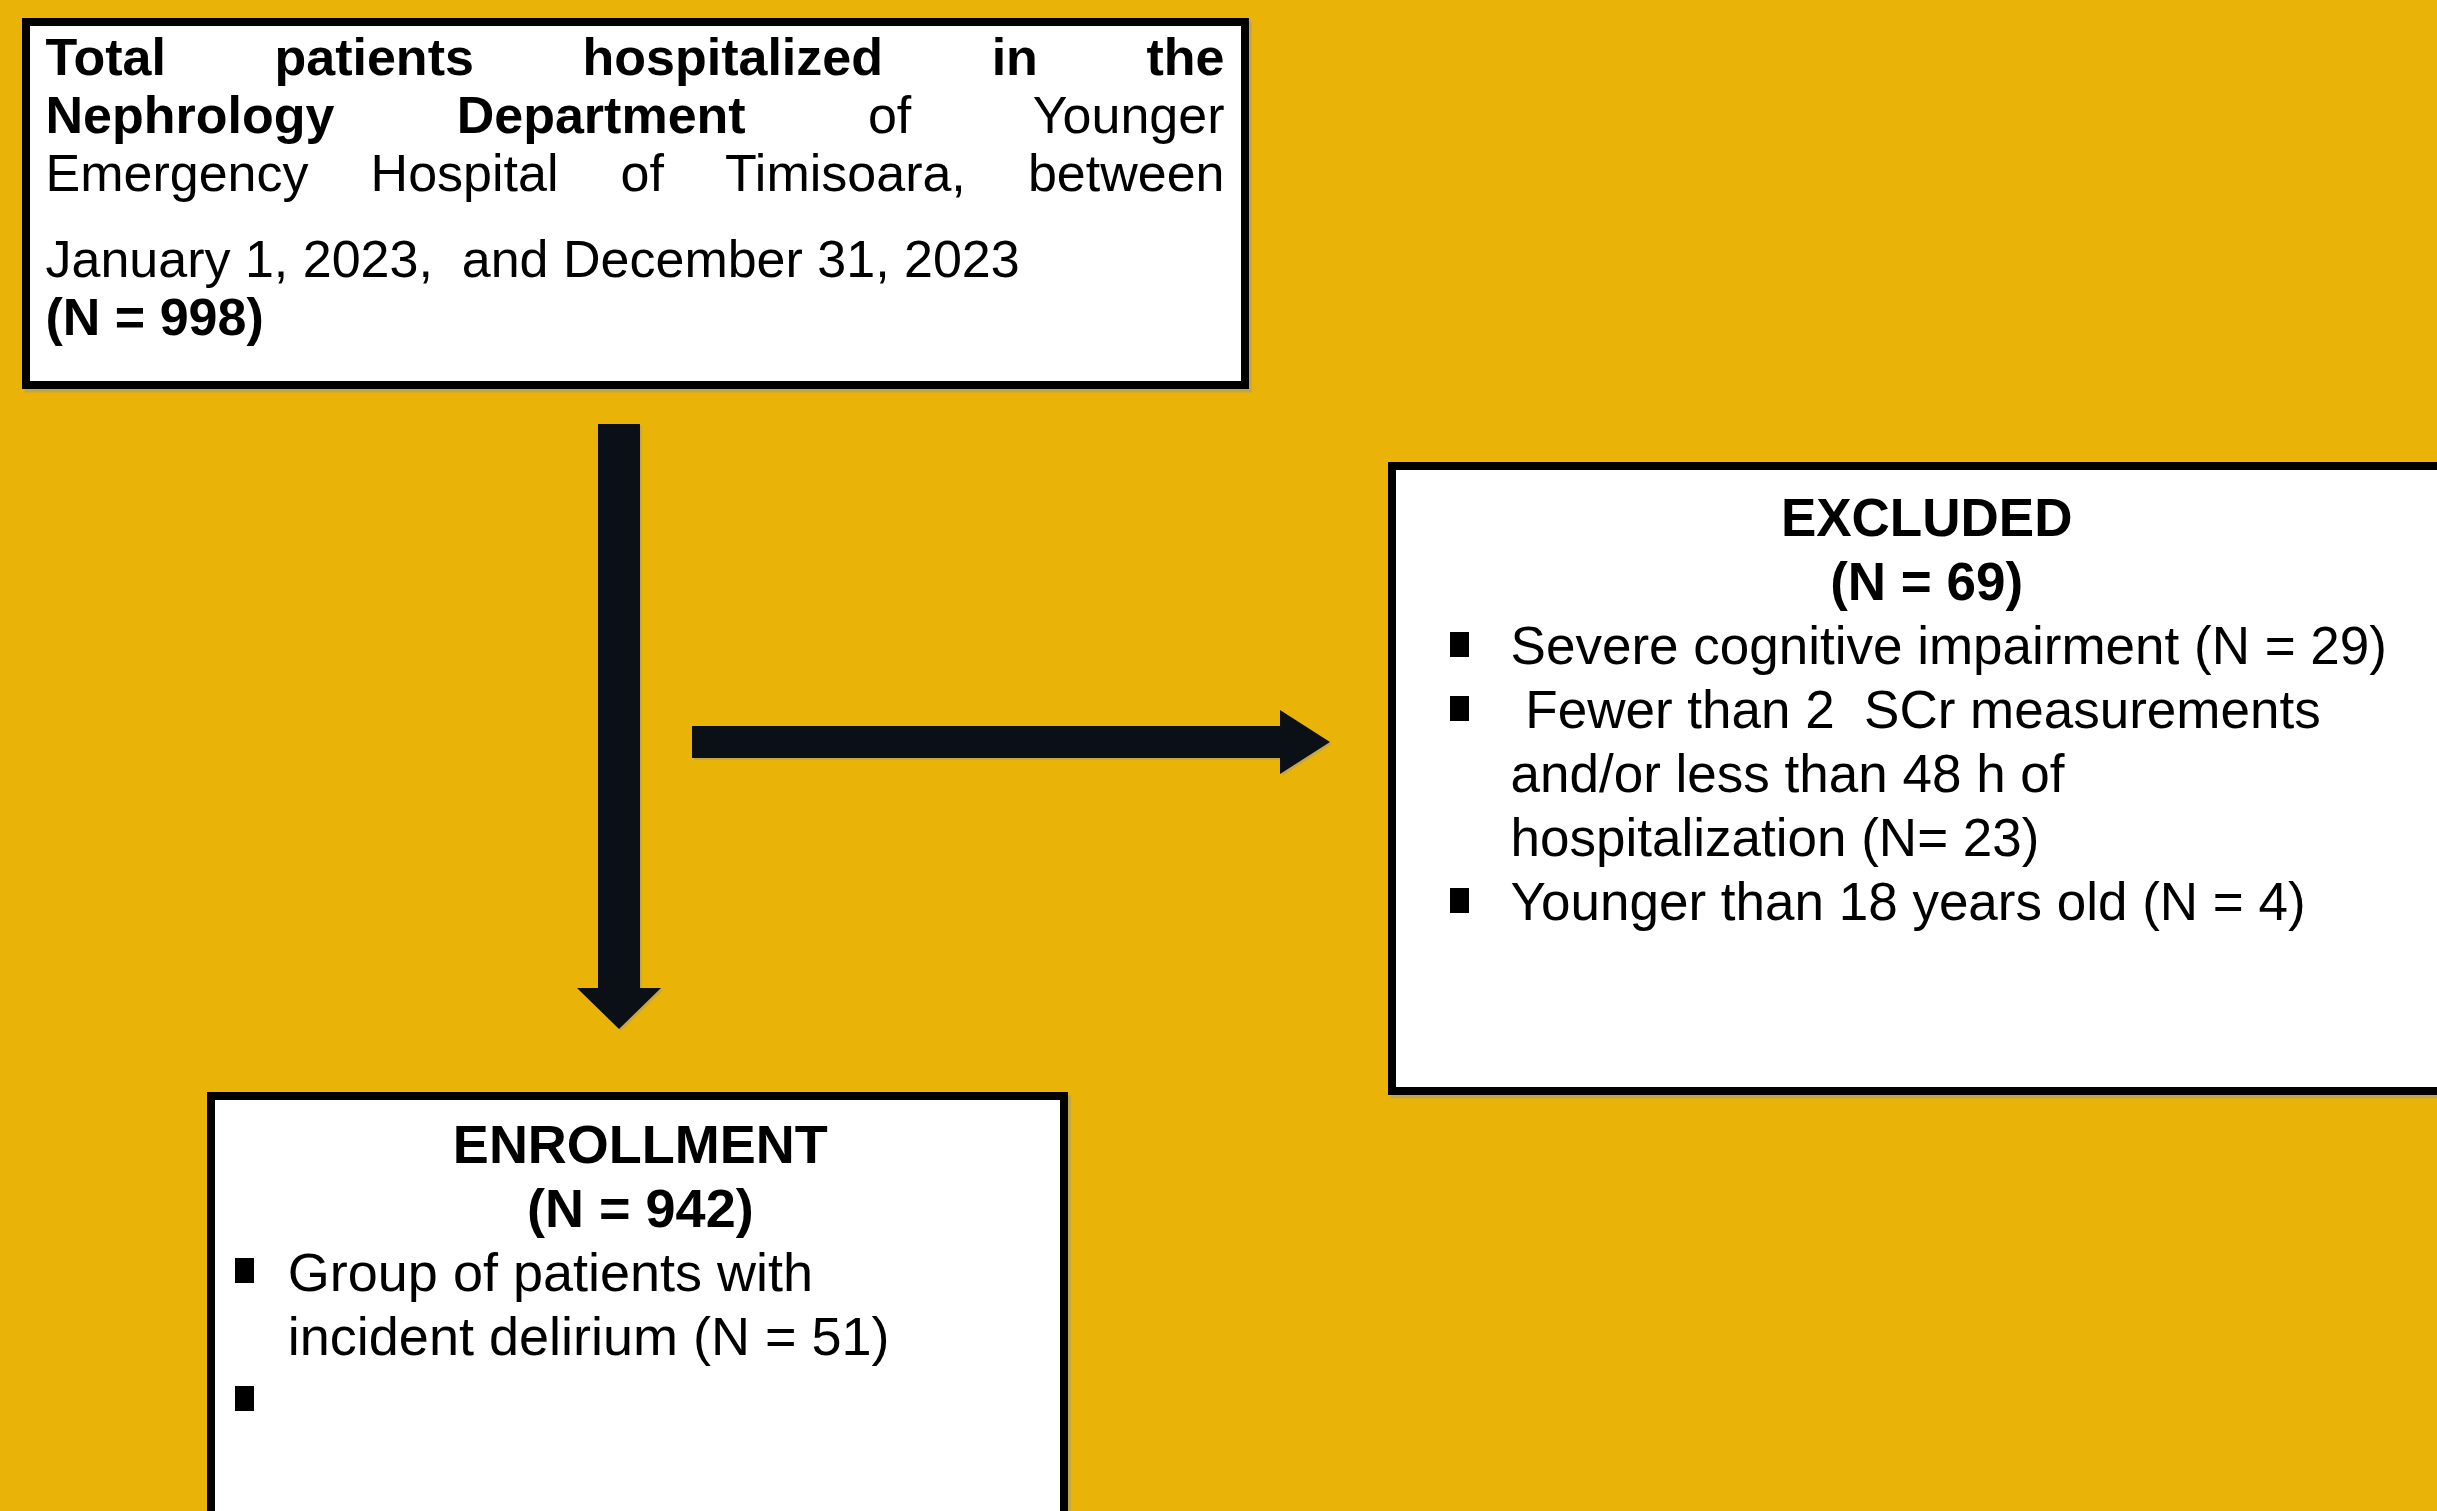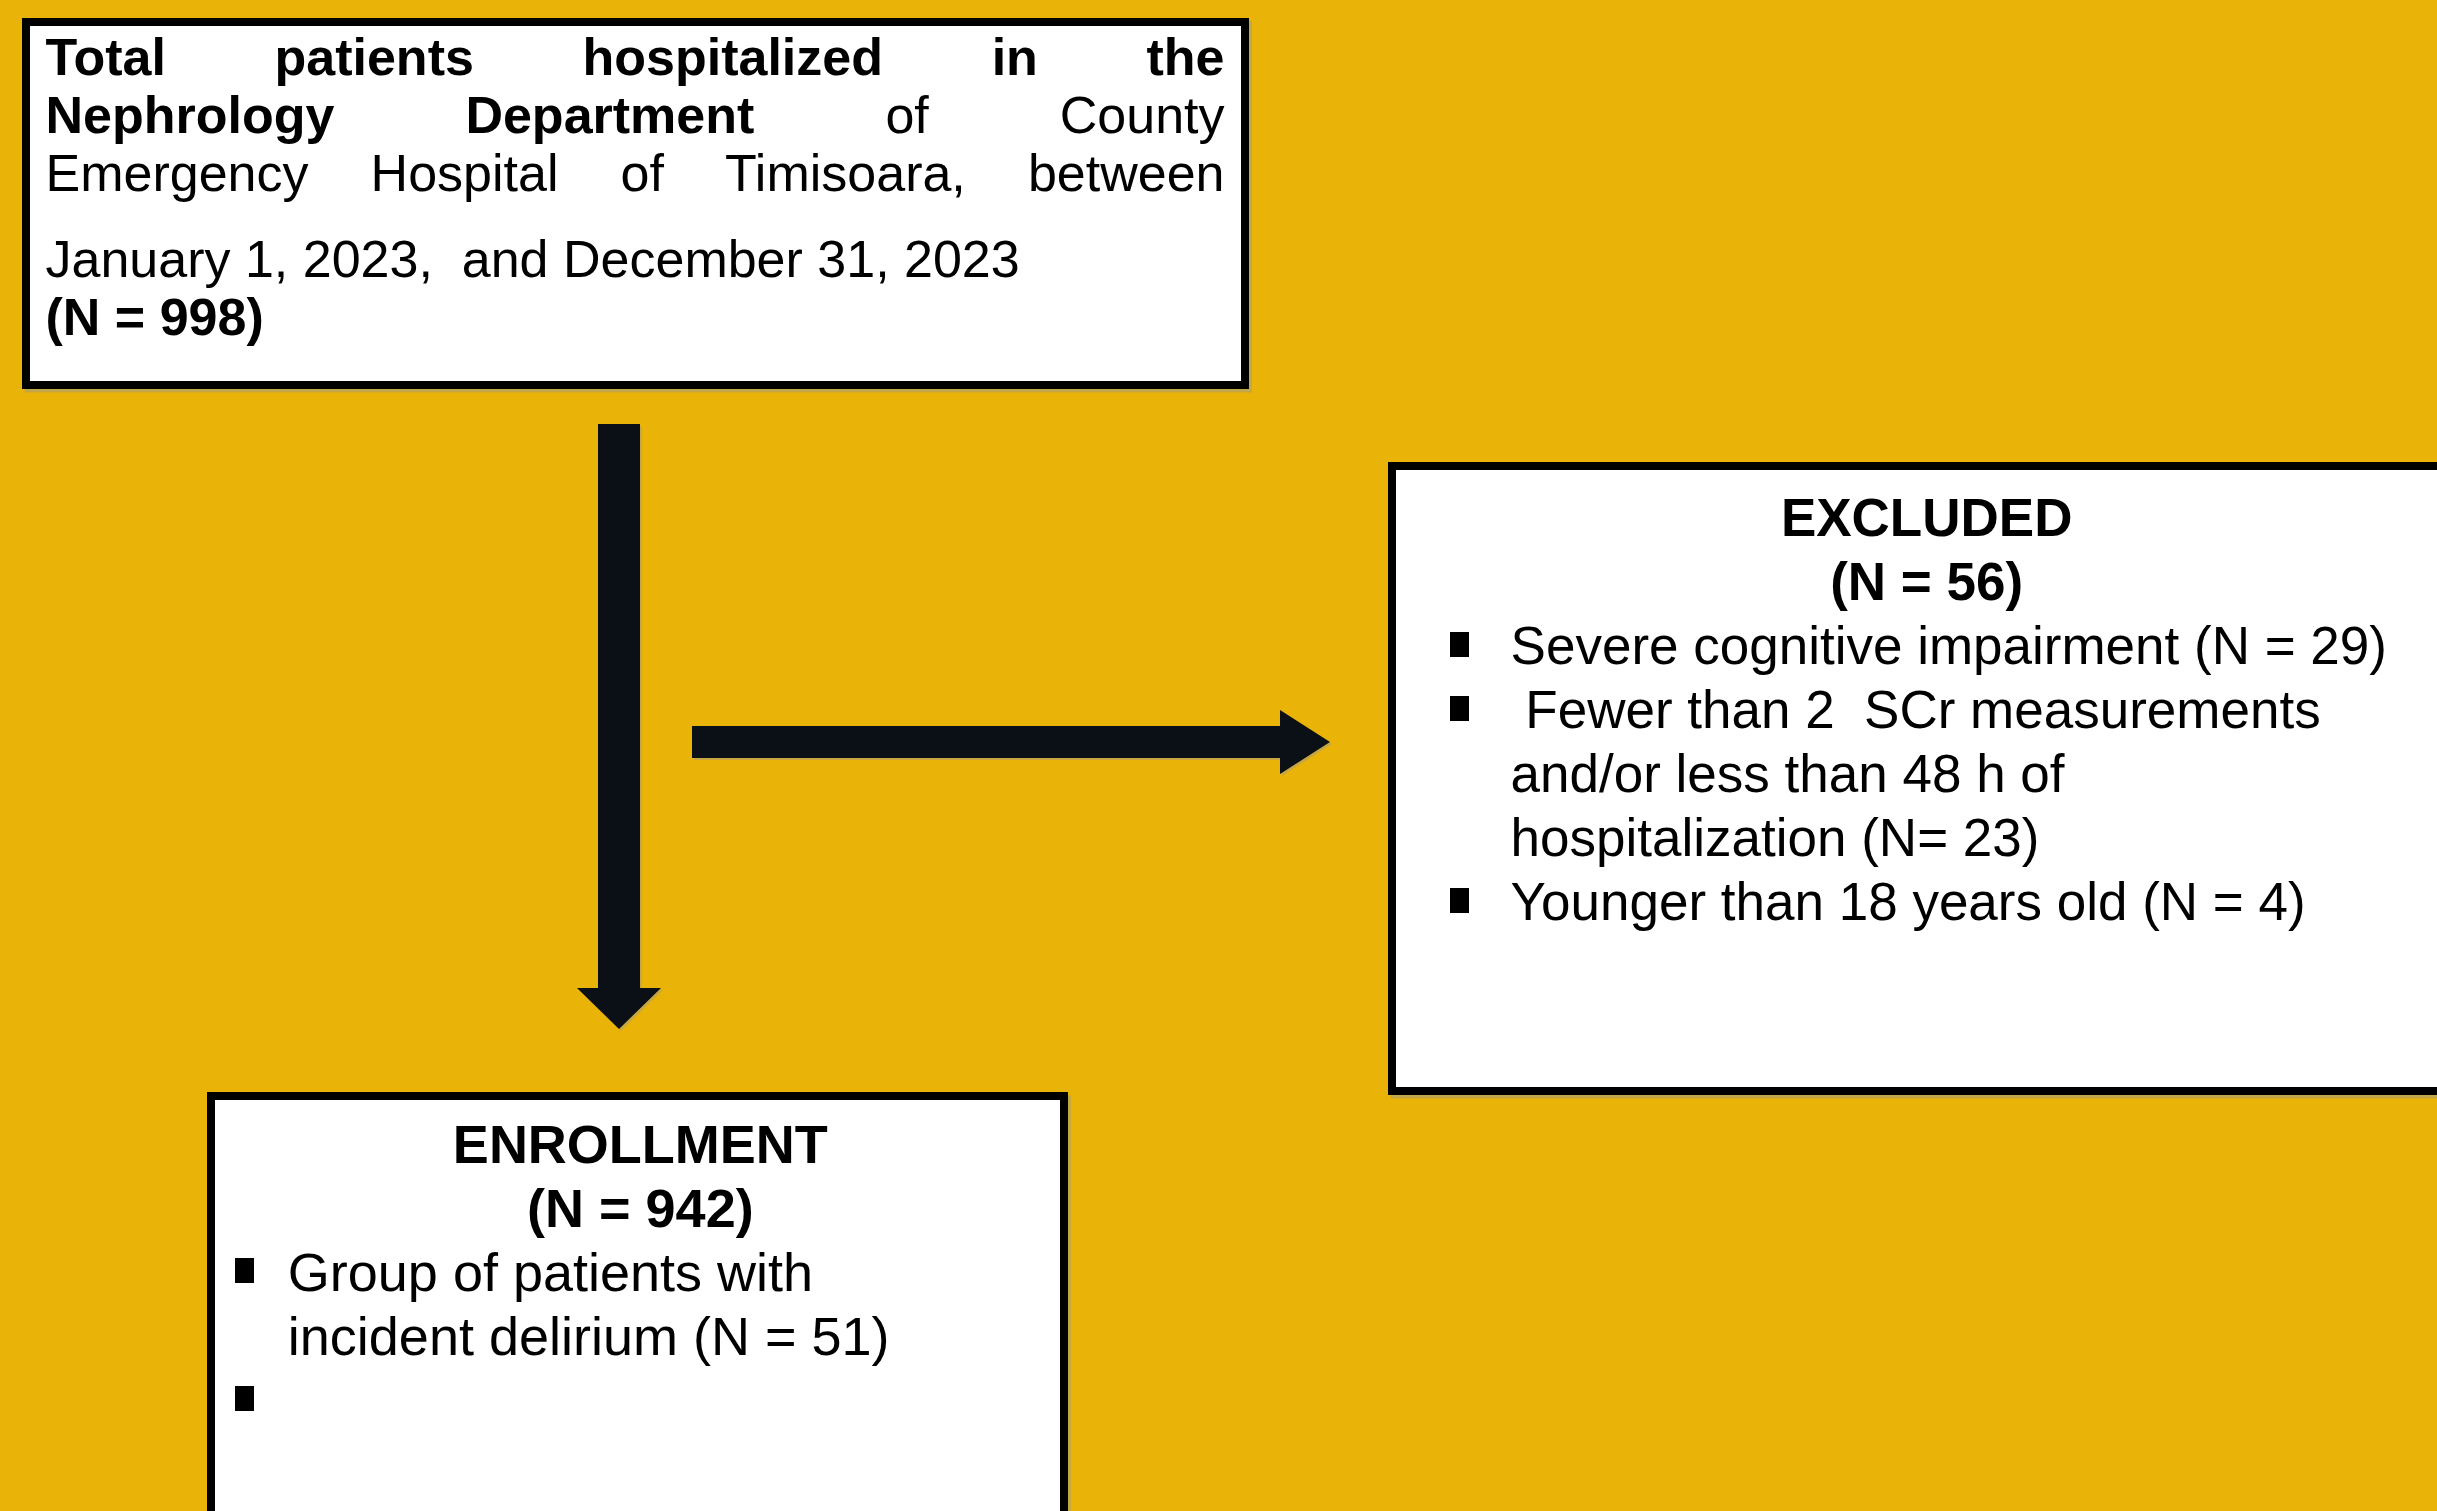--- a/index.html
+++ b/index.html
@@ -119,40 +119,40 @@
 </style>
 </head>
 <body>
 
 <div class="stage">
 
   <div class="flowbox box-top">
     <div class="tline just b">Total patients hospitalized in the</div>
     <div class="tline just">
       <span class="b">Nephrology Department</span>
-      <span>of County</span>
+      <span>of Younger</span>
     </div>
     <div class="tline just">Emergency Hospital of Timisoara, between</div>
     <div class="tline left">January 1, 2023,  and December 31, 2023</div>
     <div class="tline center b">(N = 998)</div>
   </div>
 
   <div class="arrow">
     <div class="down-arrow-shaft"></div>
     <div class="down-arrow-head"></div>
   </div>
 
   <div class="arrow">
     <div class="right-arrow-shaft"></div>
     <div class="right-arrow-head"></div>
   </div>
 
   <div class="flowbox box-excluded">
     <div class="box-title">EXCLUDED</div>
-    <div class="box-n">(N = 56)</div>
+    <div class="box-n">(N = 69)</div>
     <ul class="sqlist">
       <li>
         <span class="sq"></span>
         <span class="li-text">Severe cognitive impairment (N = 29)</span>
       </li>
       <li>
         <span class="sq"></span>
         <span class="li-text"> Fewer than 2  SCr measurements
 and/or less than 48 h of
 hospitalization (N= 23)</span>

